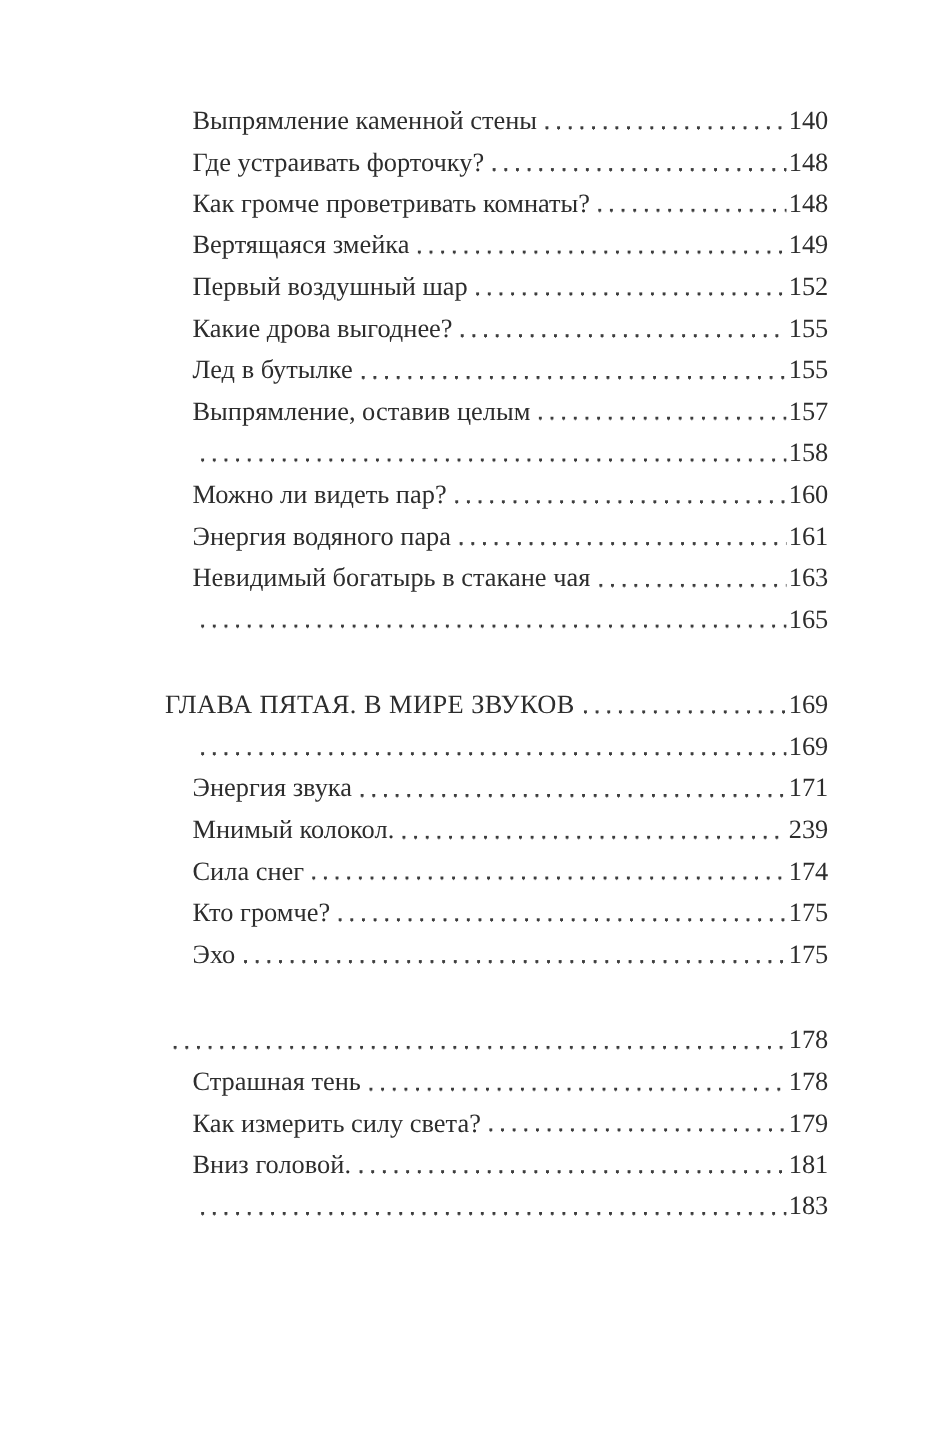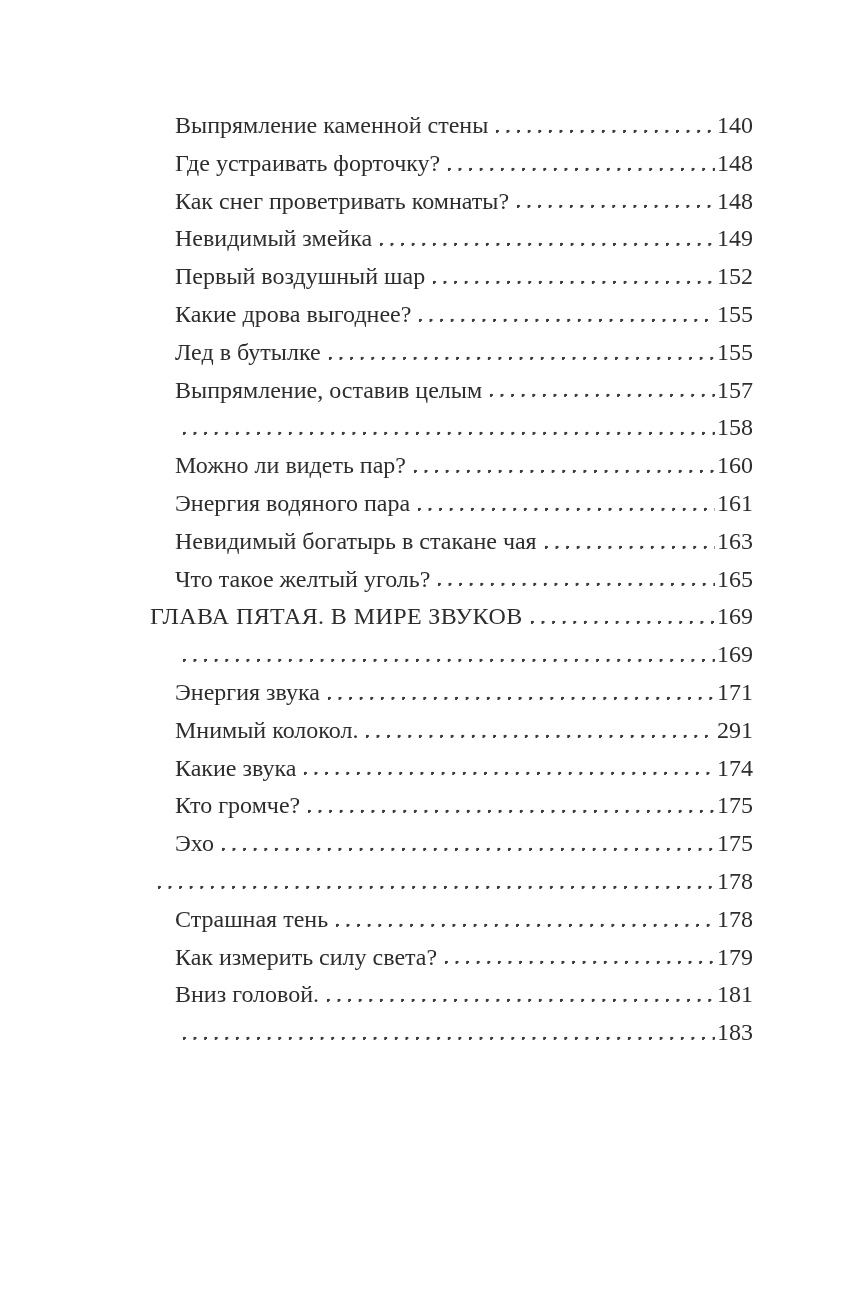--- a/index.html
+++ b/index.html
@@ -13,24 +13,24 @@
   html,body{
     margin:0;padding:0;
     width:844px;height:1312px;
     background:var(--bg);
     font-family:"Liberation Serif","DejaVu Serif",serif;
     color:var(--text);
     overflow:hidden;
   }
   main.toc{
     position:absolute;
-    left:150px;top:107px;
+    left:150px;top:92px;
     width:603px;
   }
-  .toc-section + .toc-section{}
+  .toc-section + .toc-section{margin-top:40px;}
   .row{
     display:flex;
     height:var(--row-h);
   }
   .row .title,.row .pageno{
     font-size:var(--fs);
     line-height:var(--row-h);
     white-space:nowrap;
   }
   .row.entry{padding-left:25px;}
@@ -57,26 +57,26 @@
         <span class="title">Выпрямление каменной стены</span>
         <span class="dots"></span>
         <span class="pageno">140</span>
       </div>
       <div class="row entry">
         <span class="title">Где устраивать форточку?</span>
         <span class="dots"></span>
         <span class="pageno">148</span>
       </div>
       <div class="row entry">
-        <span class="title">Как снег проветривать комнаты?</span>
+        <span class="title">Как громче проветривать комнаты?</span>
         <span class="dots"></span>
         <span class="pageno">148</span>
       </div>
       <div class="row entry">
-        <span class="title">Невидимый змейка</span>
+        <span class="title">Вертящаяся змейка</span>
         <span class="dots"></span>
         <span class="pageno">149</span>
       </div>
       <div class="row entry">
         <span class="title">Первый воздушный шар</span>
         <span class="dots"></span>
         <span class="pageno">152</span>
       </div>
       <div class="row entry">
         <span class="title">Какие дрова выгоднее?</span>
@@ -106,21 +106,20 @@
         <span class="title">Энергия водяного пара</span>
         <span class="dots"></span>
         <span class="pageno">161</span>
       </div>
       <div class="row entry">
         <span class="title">Невидимый богатырь в стакане чая</span>
         <span class="dots"></span>
         <span class="pageno">163</span>
       </div>
       <div class="row entry">
-        <span class="title">Что такое желтый уголь?</span>
         <span class="dots"></span>
         <span class="pageno">165</span>
       </div>
     </section>
     <section class="toc-section">
       <div class="row chapter">
         <span class="title">ГЛАВА ПЯТАЯ. В МИРЕ ЗВУКОВ</span>
         <span class="dots"></span>
         <span class="pageno">169</span>
       </div>
@@ -129,24 +128,24 @@
         <span class="pageno">169</span>
       </div>
       <div class="row entry">
         <span class="title">Энергия звука</span>
         <span class="dots"></span>
         <span class="pageno">171</span>
       </div>
       <div class="row entry">
         <span class="title">Мнимый колокол.</span>
         <span class="dots"></span>
-        <span class="pageno">291</span>
+        <span class="pageno">239</span>
       </div>
       <div class="row entry">
-        <span class="title">Какие звука</span>
+        <span class="title">Сила снег</span>
         <span class="dots"></span>
         <span class="pageno">174</span>
       </div>
       <div class="row entry">
         <span class="title">Кто громче?</span>
         <span class="dots"></span>
         <span class="pageno">175</span>
       </div>
       <div class="row entry">
         <span class="title">Эхо</span>

